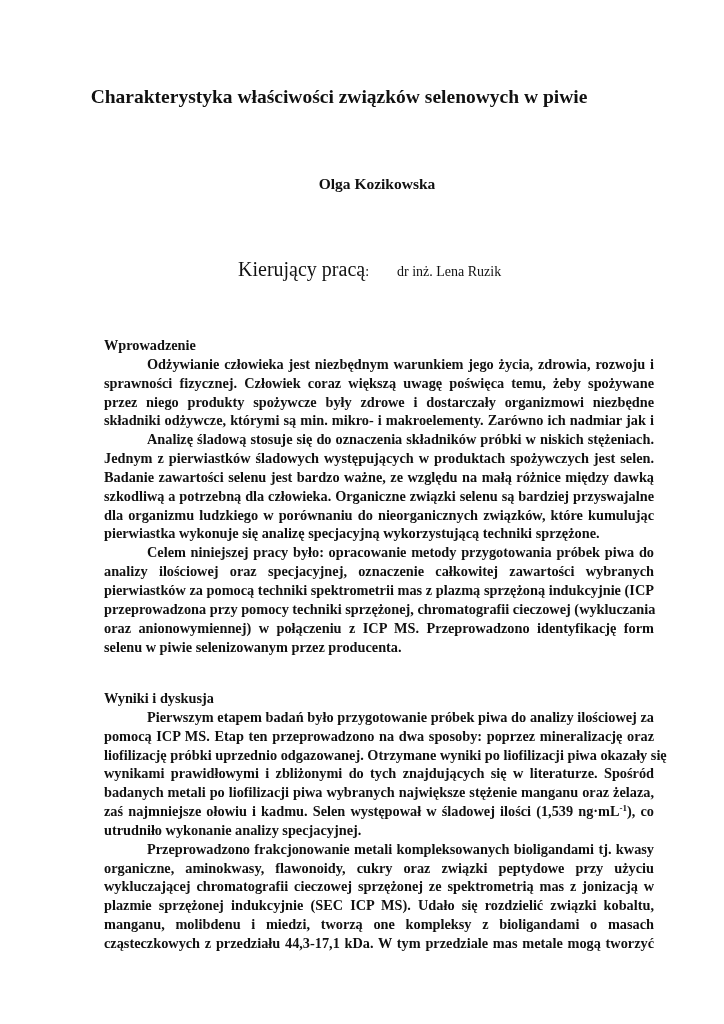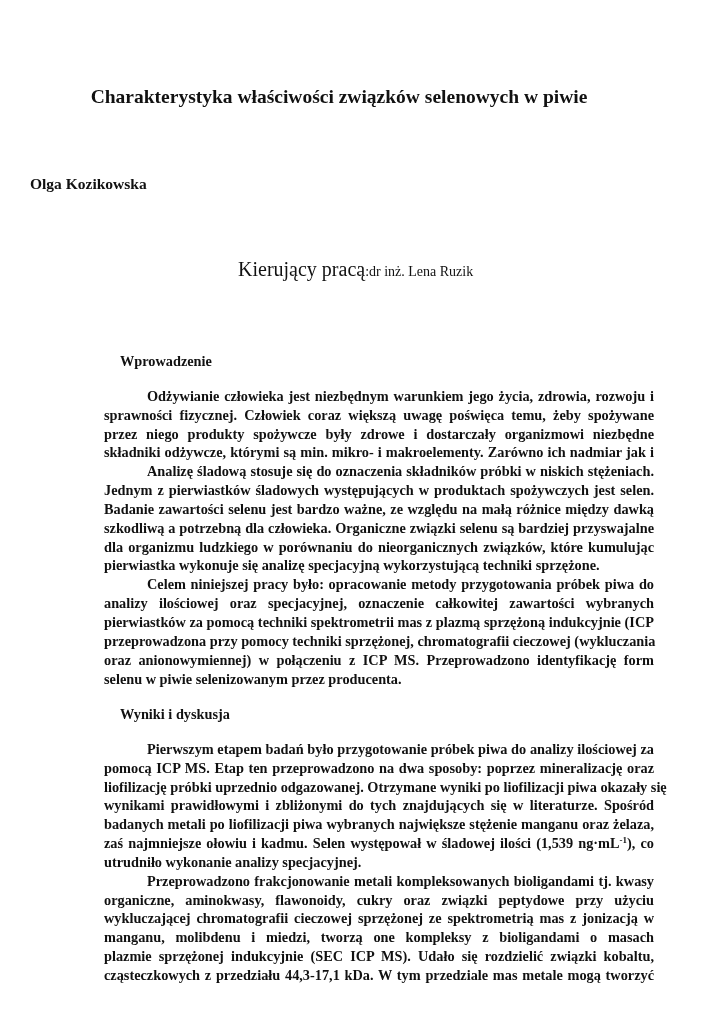--- a/index.html
+++ b/index.html
@@ -1,27 +1,27 @@
 <!DOCTYPE html>
 <html><head>
 <meta charset="utf-8">
 <style>
   html, body { margin: 0; padding: 0; background: #ffffff; }
   body { width: 724px; height: 1024px; position: relative; overflow: hidden;
          font-family: "Liberation Serif", "DejaVu Serif", serif; color: #111; }
   .title { position: absolute; left: 0; width: 648px; top: 86px; text-align: center;
            font-weight: bold; font-size: 19.5px; padding-left: 30px; box-sizing: border-box; }
-  .author { position: absolute; left: 0; width: 724px; top: 175px; 
+  .author { position: absolute; left: 0; width: 724px; top: 175px; text-align: center;
             font-weight: bold; font-size: 15.5px; padding-left: 30px; box-sizing: border-box; }
   .supervisor { position: absolute; left: 238px; top: 258px; white-space: nowrap; }
   .supervisor .label { font-weight: normal; font-size: 20px; }
   .supervisor .colon { font-size: 14px; }
-  .supervisor .name { font-size: 14px; }
+  .supervisor .name { font-size: 14px; margin-left: 28px; }
   .section { position: absolute; left: 104px; width: 550px; font-size: 14.3px; line-height: 18.85px; }
-  .section h2 { font-size: 14.3px; font-weight: bold; margin: 16px; line-height: 18.85px; }
+  .section h2 { font-size: 14.3px; font-weight: bold; margin: 0; line-height: 18.85px; }
   .line { display: block; text-align: justify; text-align-last: justify; white-space: nowrap; height: 18.85px; font-weight: bold; }
   .line.last { text-align-last: left; }
   .line.indent { padding-left: 43px; }
   sup { font-size: 9px; line-height: 0; vertical-align: 5px; }
 </style>
 </head>
 <body>
 
 <div>
   <div class="title">Charakterystyka właściwości związków selenowych w piwie</div>
@@ -64,18 +64,18 @@
       <span class="line">liofilizację próbki uprzednio odgazowanej. Otrzymane wyniki po liofilizacji piwa okazały się</span>
       <span class="line">wynikami prawidłowymi i zbliżonymi do tych znajdujących się w literaturze. Spośród</span>
       <span class="line">badanych metali po liofilizacji piwa wybranych największe stężenie manganu oraz żelaza,</span>
       <span class="line"><span>zaś najmniejsze ołowiu i kadmu. Selen występował w śladowej ilości (1,539 ng·mL</span><sup>-1</sup><span>), co</span></span>
       <span class="line last">utrudniło wykonanie analizy specjacyjnej.</span>
     </div>
     <div>
       <span class="line indent">Przeprowadzono frakcjonowanie metali kompleksowanych bioligandami tj. kwasy</span>
       <span class="line">organiczne, aminokwasy, flawonoidy, cukry oraz związki peptydowe przy użyciu</span>
       <span class="line">wykluczającej chromatografii cieczowej sprzężonej ze spektrometrią mas z jonizacją w</span>
+      <span class="line">plazmie sprzężonej indukcyjnie (SEC ICP MS). Udało się rozdzielić związki kobaltu,</span>
       <span class="line">manganu, molibdenu i miedzi, tworzą one kompleksy z bioligandami o masach</span>
-      <span class="line">plazmie sprzężonej indukcyjnie (SEC ICP MS). Udało się rozdzielić związki kobaltu,</span>
       <span class="line">cząsteczkowych z przedziału 44,3-17,1 kDa. W tym przedziale mas metale mogą tworzyć</span>
     </div>
   </div>
 </div>
 
 </body></html>

